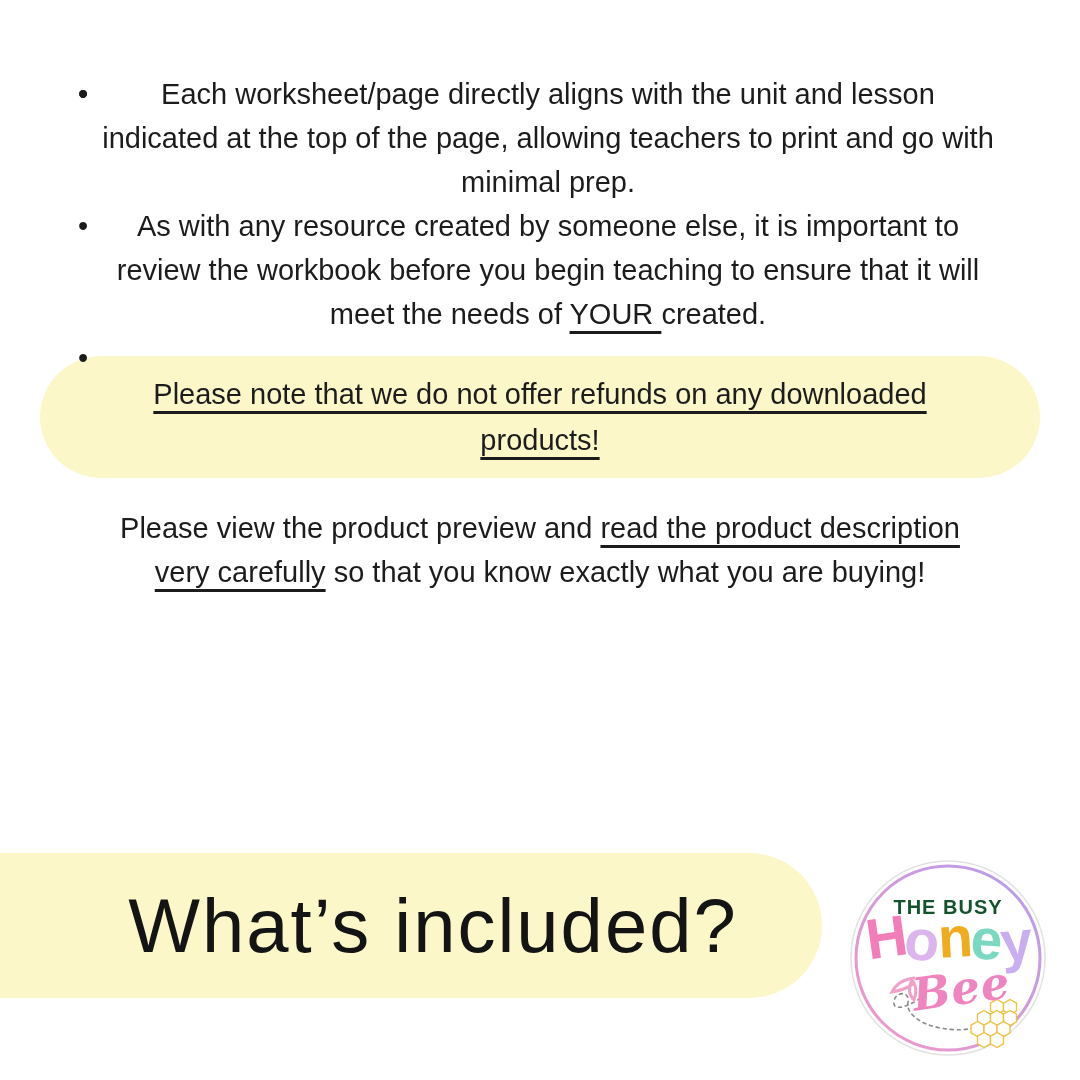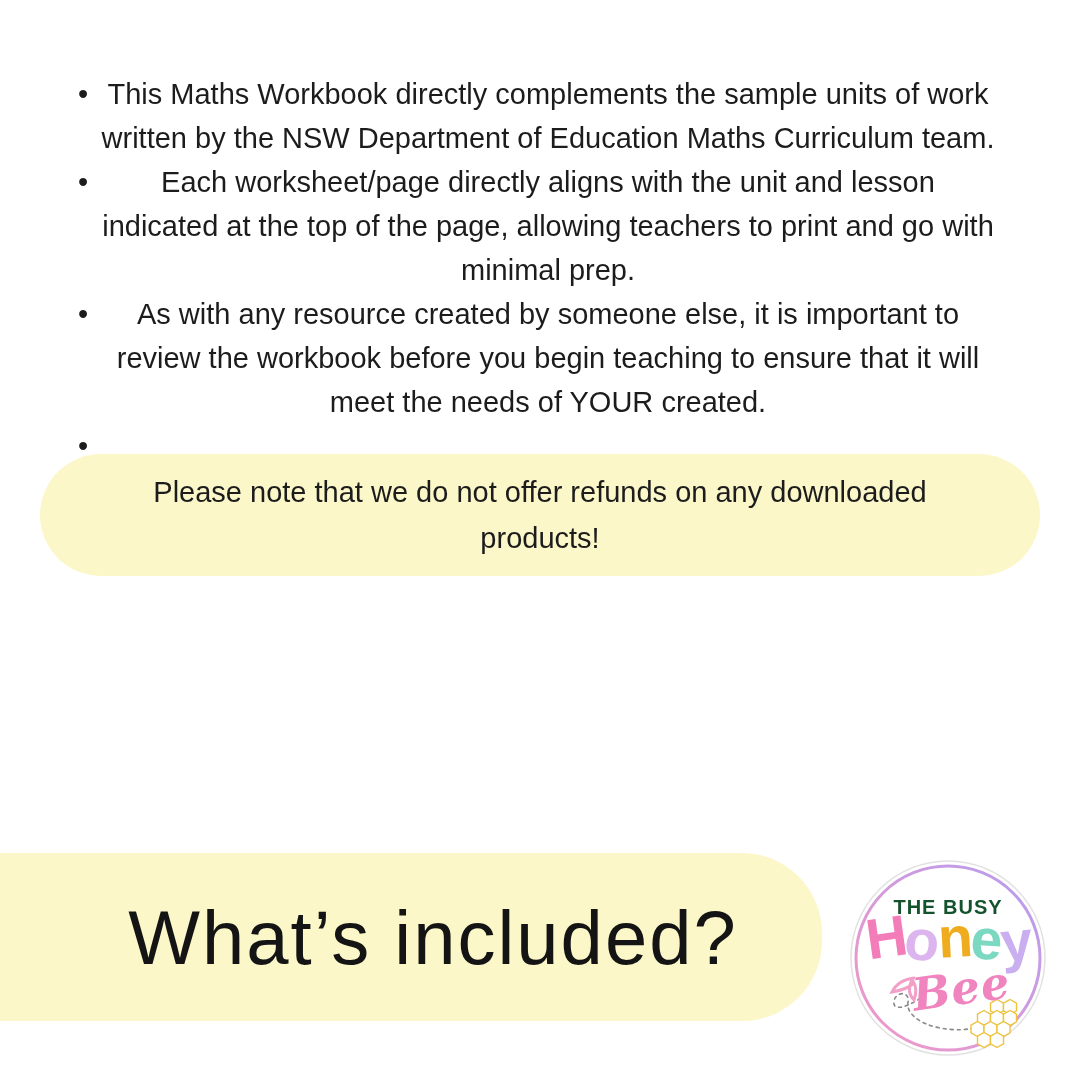--- a/index.html
+++ b/index.html
@@ -19,47 +19,48 @@
     text-align: center;
     font-size: 29px;
     line-height: 44px;
     padding: 0 24px 0 40px;
   }
   ul.bullets .marker {
     position: absolute; left: 18px; top: 0;
     font-size: 29px; line-height: 44px;
   }
   .u {
+    text-decoration: underline;
     text-decoration-thickness: 2.5px;
     text-underline-offset: 7px;
   }
 
   
   .note-box {
     width: 1000px; height: 122px;
-    margin: 30px auto 0;
+    margin: 20px auto 0;
     border-radius: 61px;
     display: flex; align-items: center; justify-content: center;
     text-align: center;
     font-size: 29px; line-height: 46px;
     padding: 0 55px;
   }
 
   
   .closing {
     width: 900px;
     margin: 28px auto 0;
     text-align: center;
     font-size: 29px; line-height: 44px;
   }
 
   
   .banner {
     position: absolute; left: 0; top: 853px;
-    width: 822px; height: 168px;
+    width: 822px; height: 145px;
     border-radius: 0 80px 80px 0;
     display: flex; align-items: center; justify-content: center; padding-left: 44px;
   }
   .banner h1 {
     font-size: 76px; font-weight: 400;
     letter-spacing: 2px; color: #141414;
     white-space: nowrap;
   }
 
   
@@ -93,39 +94,41 @@
   }
 </style>
 </head>
 <body>
 
 <div class="content">
 
   <ul class="bullets">
     <li>
       <span class="marker">•</span>
-      <span>This Maths Workbook directly complements the sample units of work written by the NSW Department of Education Maths Curriculum team.</span>
     </li>
     <li>
       <span class="marker">•</span>
       <span>Each worksheet/page directly aligns with the unit and lesson indicated at the top of the page, allowing teachers to print and go with minimal prep.</span>
     </li>
     <li>
       <span class="marker">•</span>
       <span>As with any resource created by someone else, it is important to review the workbook before you begin teaching to ensure that it will meet the needs of </span><span class="u">YOUR </span><span>created.</span>
     </li>
     <li>
       <span class="marker">•</span>
     </li>
   </ul>
 
   <div class="note-box" style="background-color: rgb(251, 247, 201);">
     <span class="u">Please note that we do not offer refunds on any downloaded products!</span>
   </div>
 
+  <p class="closing">
+    <span>Please view the product preview and </span><span class="u">read the product description very carefully</span><span> so that you know exactly what you are buying!</span>
+  </p>
 
 </div>
 
 <div class="banner" style="background-color: rgb(251, 247, 201);">
   <h1>What’s included?</h1>
 </div>
 
 <div class="logo">
   <svg width="200" height="200" viewBox="0 0 200 200">
     <defs>

